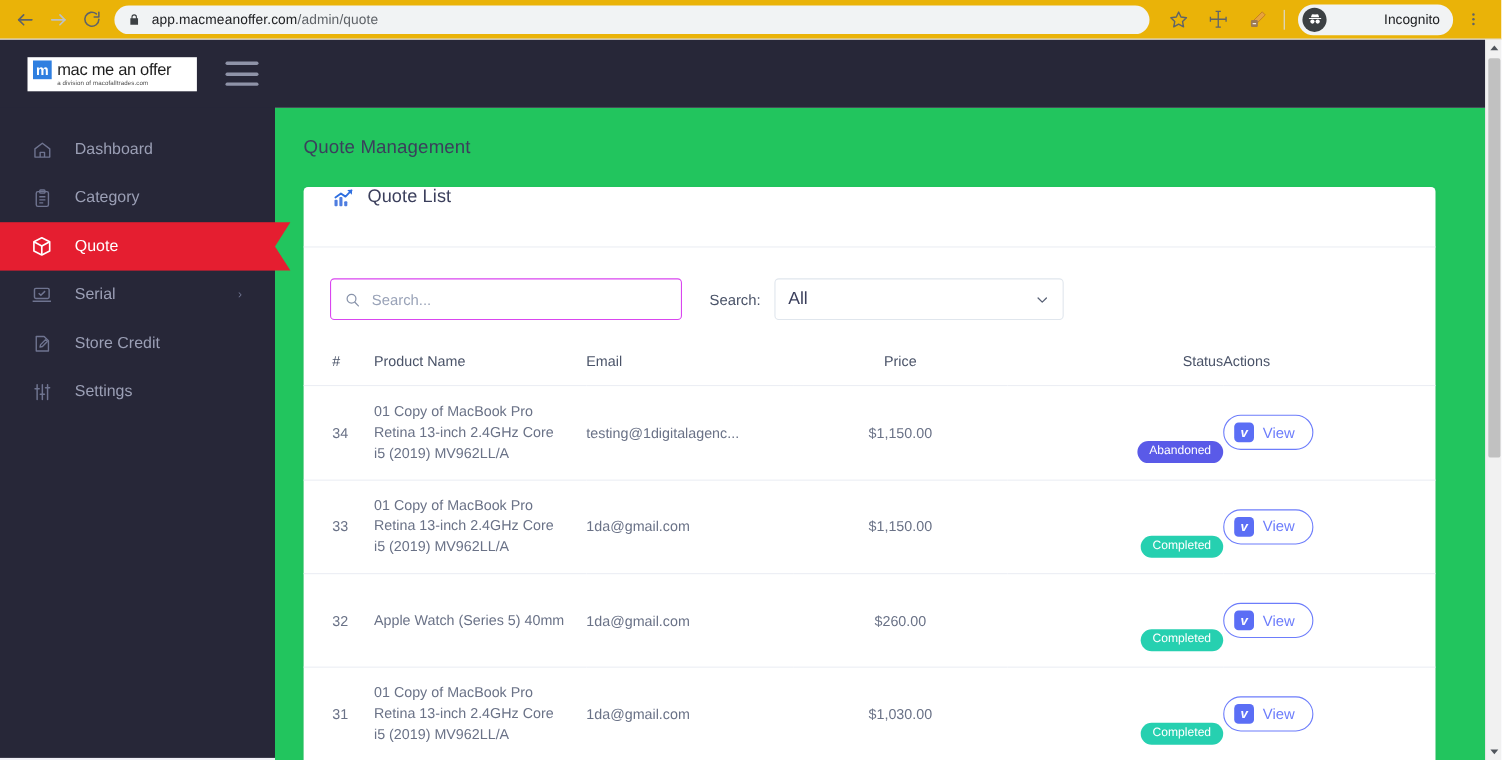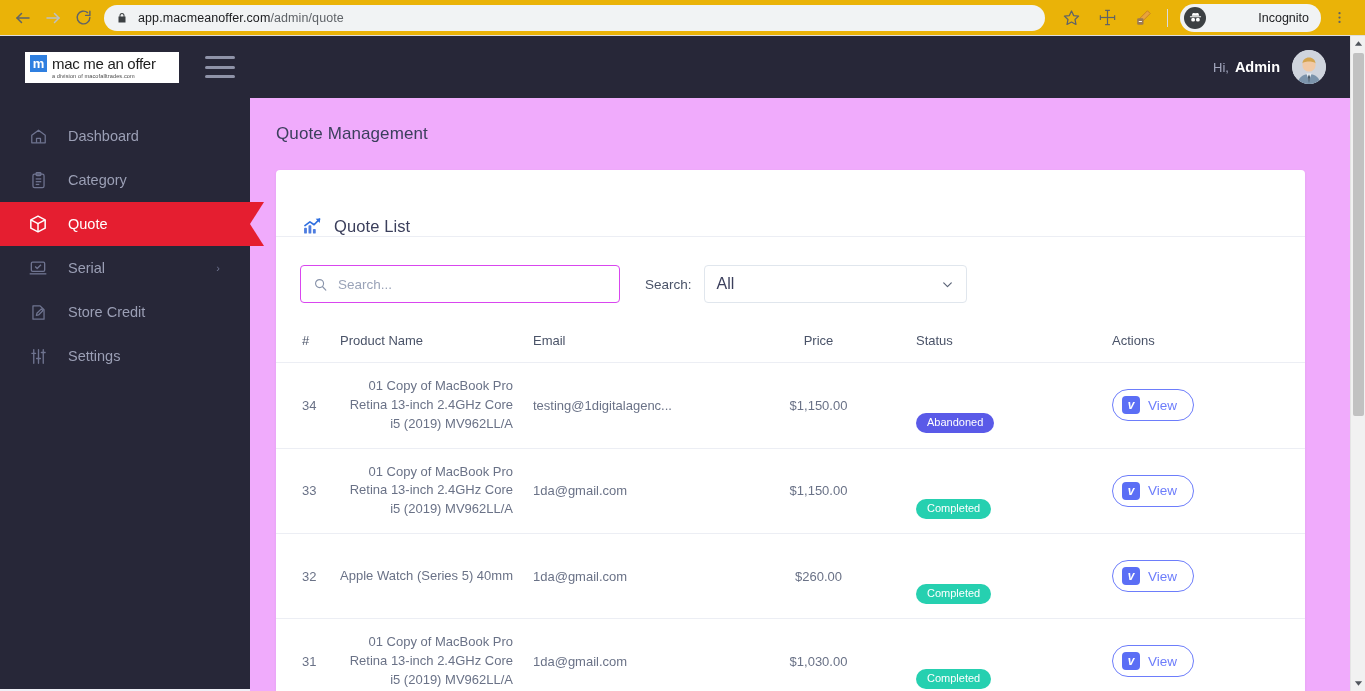--- a/index.html
+++ b/index.html
@@ -157,38 +157,38 @@
     width: 0; height: 0;
     border-top: 22px solid #e51e30;
     border-bottom: 22px solid #e51e30;
     border-right: 14px solid transparent;
   }
 
   
   #content {
     position: absolute; left: 250px; top: 62px;
     width: 1100px; height: 593px;
-    background: #f0abfc;
+    background: #22c55e;
     overflow: hidden;
   }
   #page-title {
     margin: 26px 0 0 26px;
     font-size: 17px; color: #3b3f5c; font-weight: normal;
     letter-spacing: 0.1px;
   }
   #card {
     margin: 26px 45px 0 26px;
     background: #ffffff;
     border-radius: 4px;
     box-shadow: 0 1px 3px rgba(60,72,88,0.08);
     min-height: 520px;
   }
   #card-header {
-    height: 67px;
-    display: flex; align-items: flex-end;
+    height: 55px;
+    display: flex; align-items: flex-start;
     padding-left: 26px;
     border-bottom: 1px solid #eceef4;
   }
   #card-title-icon { margin-right: 12px; display: flex; }
   #card-title { font-size: 16.5px; color: #3b3f5c; letter-spacing: 0.1px; }
 
   #filters { display: flex; align-items: center; padding: 28px 0 0 24px; }
   #search-wrap {
     width: 320px; height: 38px;
     border: 1px solid #d946ef;
@@ -227,24 +227,24 @@
   tbody td {
     font-size: 13px; color: #6a7287;
     padding: 14px 0;
     border-bottom: 1px solid #eceef4;
     vertical-align: middle;
   }
   .c-num   { width: 64px; padding-left: 26px !important; }
   .c-name  { width: 193px; padding-right: 20px; }
   .c-email { width: 188px; }
   .c-price { width: 195px; text-align: center; }
-  .c-status{ width: 196px; }
+  .c-status{ width: 196px; text-align: right; }
   .c-act   { width: auto; }
 
-  .prod-name { line-height: 1.45; text-align: right; }
+  .prod-name { line-height: 1.45; }
   .email-cell { white-space: nowrap; overflow: hidden; text-overflow: ellipsis; max-width: 170px; }
 
   .badge {
     display: inline-block;
     font-size: 11px; color: #ffffff;
     padding: 4px 11px 5px 11px;
     border-radius: 11px;
     line-height: 1;
     margin-top: 36px;
   }
@@ -375,34 +375,20 @@
       </div>
       <div id="logo-sub">a division of macofalltrades.com</div>
     </div>
 
     <div id="hamburger">
       <span></span>
       <span></span>
       <span></span>
     </div>
 
-    <div id="header-right">
-      <span id="hi-label">Hi,</span>
-      <span id="admin-name">Admin</span>
-      <span id="avatar">
-        <svg width="34" height="34" viewBox="0 0 34 34">
-          <circle cx="17" cy="17" r="17" fill="#cfd4dd"></circle>
-          <path d="M6 34c0-6.2 4.9-10 11-10s11 3.8 11 10z" fill="#7b93ab"></path>
-          <path d="M14.4 23.5h5.2l-2.6 7z" fill="#e9eef3"></path>
-          <path d="M17 24.2 16 27l1 6 1-6z" fill="#3a4a5a"></path>
-          <circle cx="17" cy="15" r="6.6" fill="#f1c9a5"></circle>
-          <path d="M10.4 14.2c0-4.3 3-6.6 6.6-6.6s6.6 2.3 6.6 6.6c0-1.6-2.6-2.6-6.6-2.6s-6.6 1-6.6 2.6z" fill="#d4a44e"></path>
-        </svg>
-      </span>
-    </div>
   </div>
 
   <div id="sidebar">
     <div id="side-spacer"></div>
 
     <div class="side-item">
       <span class="side-icon">
         <svg width="19" height="19" viewBox="0 0 24 24" fill="none" stroke="currentColor" stroke-width="1.6" stroke-linejoin="round">
             <path d="M3.5 10.5 12 4l8.5 6.5V20H3.5z"></path>
             <path d="M9.5 20v-5.5h5V20"></path>

